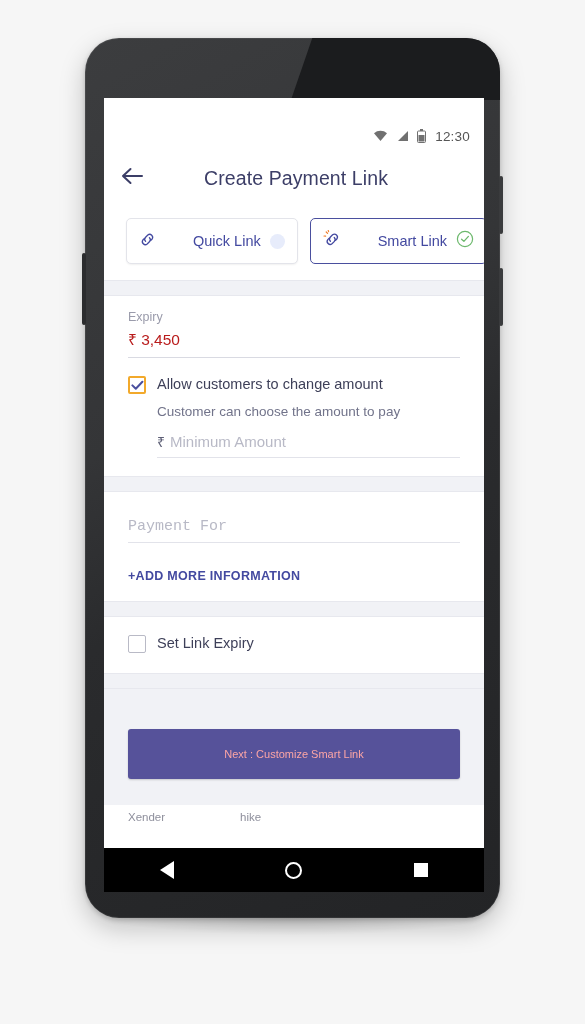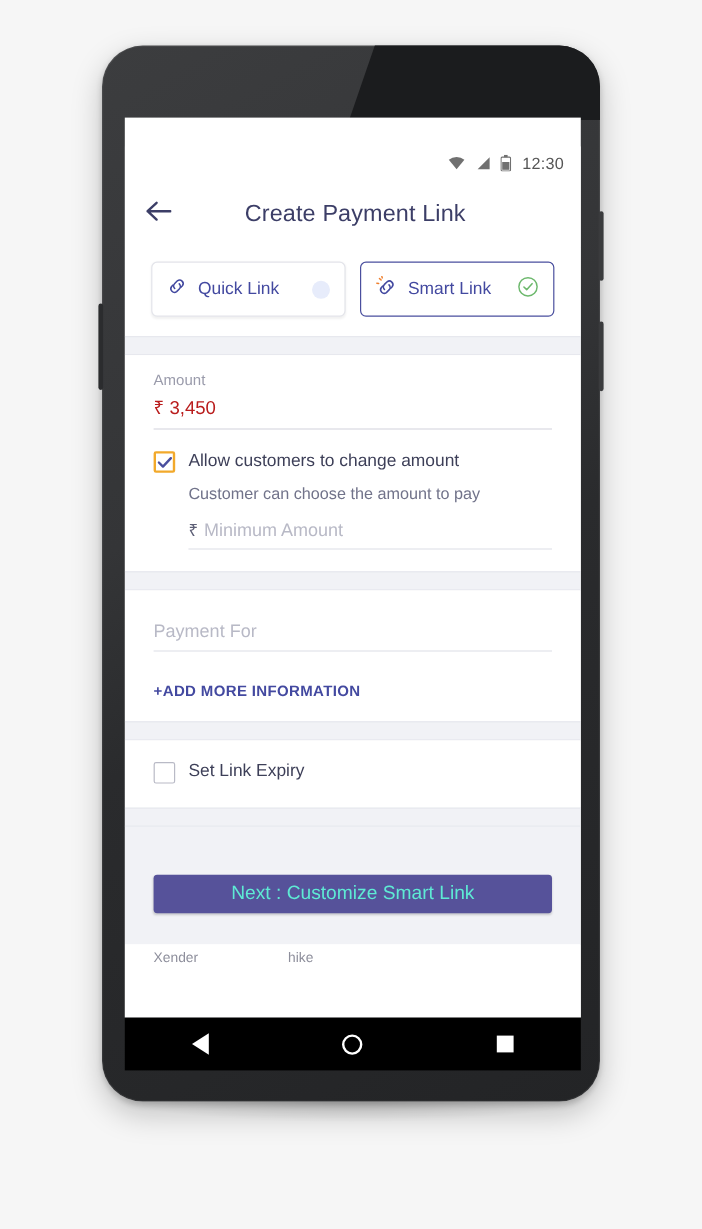--- a/index.html
+++ b/index.html
@@ -81,21 +81,21 @@
 
   
   #tab-row{display:flex;gap:12px;padding:12px 22px 16px 22px;background:#fff;}
   .tab-card{
     flex:1;height:46px;border-radius:5px;background:#fff;
     display:flex;align-items:center;padding:0 12px;gap:9px;
     box-sizing:border-box;cursor:pointer;
   }
   #tab-quick-link{border:1px solid #e3e4ea;box-shadow:0 1px 2px rgba(0,0,0,.06);}
   #tab-smart-link{border:1.5px solid #4a4f9e;}
-  .tab-label{font-size:14.5px;color:#4349a0;white-space:nowrap;}
+  .tab-label{font-size:14.5px;color:#4349a0;white-space:nowrap;margin-left:28px;}
   .tab-indicator{margin-left:auto;display:flex;align-items:center;}
   #quick-link-dot{width:15px;height:15px;border-radius:50%;background:#e7ecfb;}
 
   
   .section{background:#fff;}
   .gap{height:14px;background:#f1f2f6;border-top:1px solid #e7e8ee;border-bottom:1px solid #e7e8ee;}
 
   .field{padding:0 24px;}
   .field-label{font-size:12.5px;color:#9a9bab;padding-top:14px;}
   .field-value{font-size:15.5px;color:#b91c1c;padding:4px 0 7px 0;}
@@ -110,35 +110,35 @@
   #allow-change-checkbox{border:2px solid #f2a92b;background:#fff;}
   #set-expiry-checkbox{border:1.5px solid #b9bac6;background:#fff;}
   .check-label{font-size:14.5px;color:#3d3f58;line-height:18px;}
   .check-sub{font-size:13.5px;color:#71738a;padding:10px 24px 0 53px;}
 
   .min-amount-field{padding:13px 24px 0 53px;}
   .min-amount-row{display:flex;align-items:baseline;gap:5px;padding-bottom:6px;}
   .rupee{font-size:14px;color:#5d5f76;}
   .min-amount-ph{font-size:15px;color:#b8b9c6;}
 
-  .payment-for-field{padding:26px 24px 12px 24px;}
+  .payment-for-field{padding:26px 24px 12px 24px;font-family:Liberation Mono, monospace;}
   .payment-for-ph{font-size:15px;color:#b8b9c6;padding-bottom:7px;}
   #add-more-information{
     font-size:12.5px;color:#4349a0;font-weight:bold;letter-spacing:.3px;
     padding:14px 24px 18px 24px;cursor:pointer;
   }
 
   #set-expiry-section{padding-bottom:20px;}
 
   
   #cta-area{background:#f1f2f6;padding:40px 24px 26px 24px;}
   #next-button{
-    height:32px;border-radius:3px;background:#56529a;color:#5eead4;
+    height:50px;border-radius:3px;background:#56529a;color:#fca5a5;
     display:flex;align-items:center;justify-content:center;
-    font-size:16px;cursor:pointer;box-shadow:0 1px 2px rgba(0,0,0,.18);
+    font-size:11px;cursor:pointer;box-shadow:0 1px 2px rgba(0,0,0,.18);
   }
 
   
   #home-peek{background:#fff;height:56px;display:flex;padding:6px 24px 0 24px;gap:16px;}
   .app-name{font-size:11.5px;color:#8e8f9c;width:96px;}
 
   
   #nav-bar{
     position:absolute;left:19px;top:810px;width:380px;height:44px;background:#000;
     display:flex;align-items:center;justify-content:space-around;
@@ -241,21 +241,21 @@
         </span>
       </div>
 
     </div>
 
     <div class="gap"></div>
 
     <div class="section">
 
       <div class="field">
-        <div class="field-label">Amount</div>
+        <div class="field-label">Expiry</div>
         <div class="field-value">₹ 3,450</div>
         <div class="underline"></div>
       </div>
 
       <div class="check-row">
         <span class="checkbox" id="allow-change-checkbox">
           <svg width="13" height="11" viewBox="0 0 13 11">
             <path d="M1.4 5.4 L4.8 8.8 L11.4 1.8" fill="none" stroke="#4a4f9e" stroke-width="2" stroke-linecap="round" stroke-linejoin="round"></path>
           </svg>
         </span>

